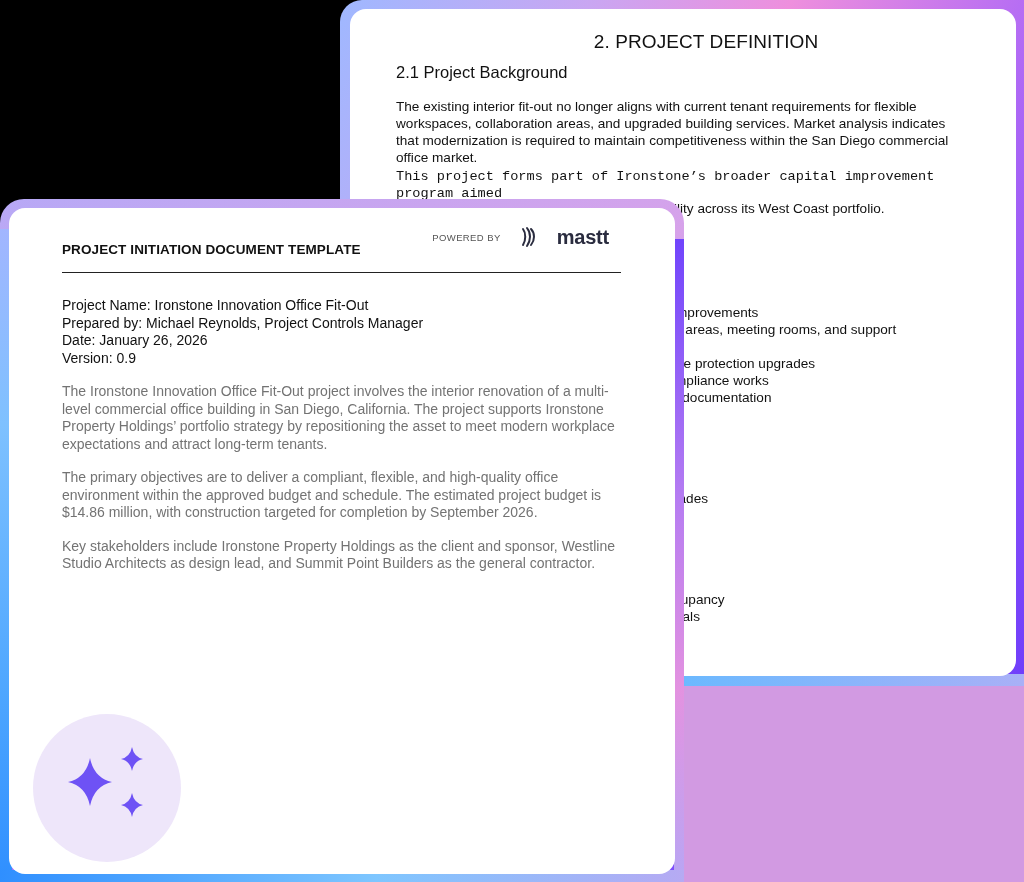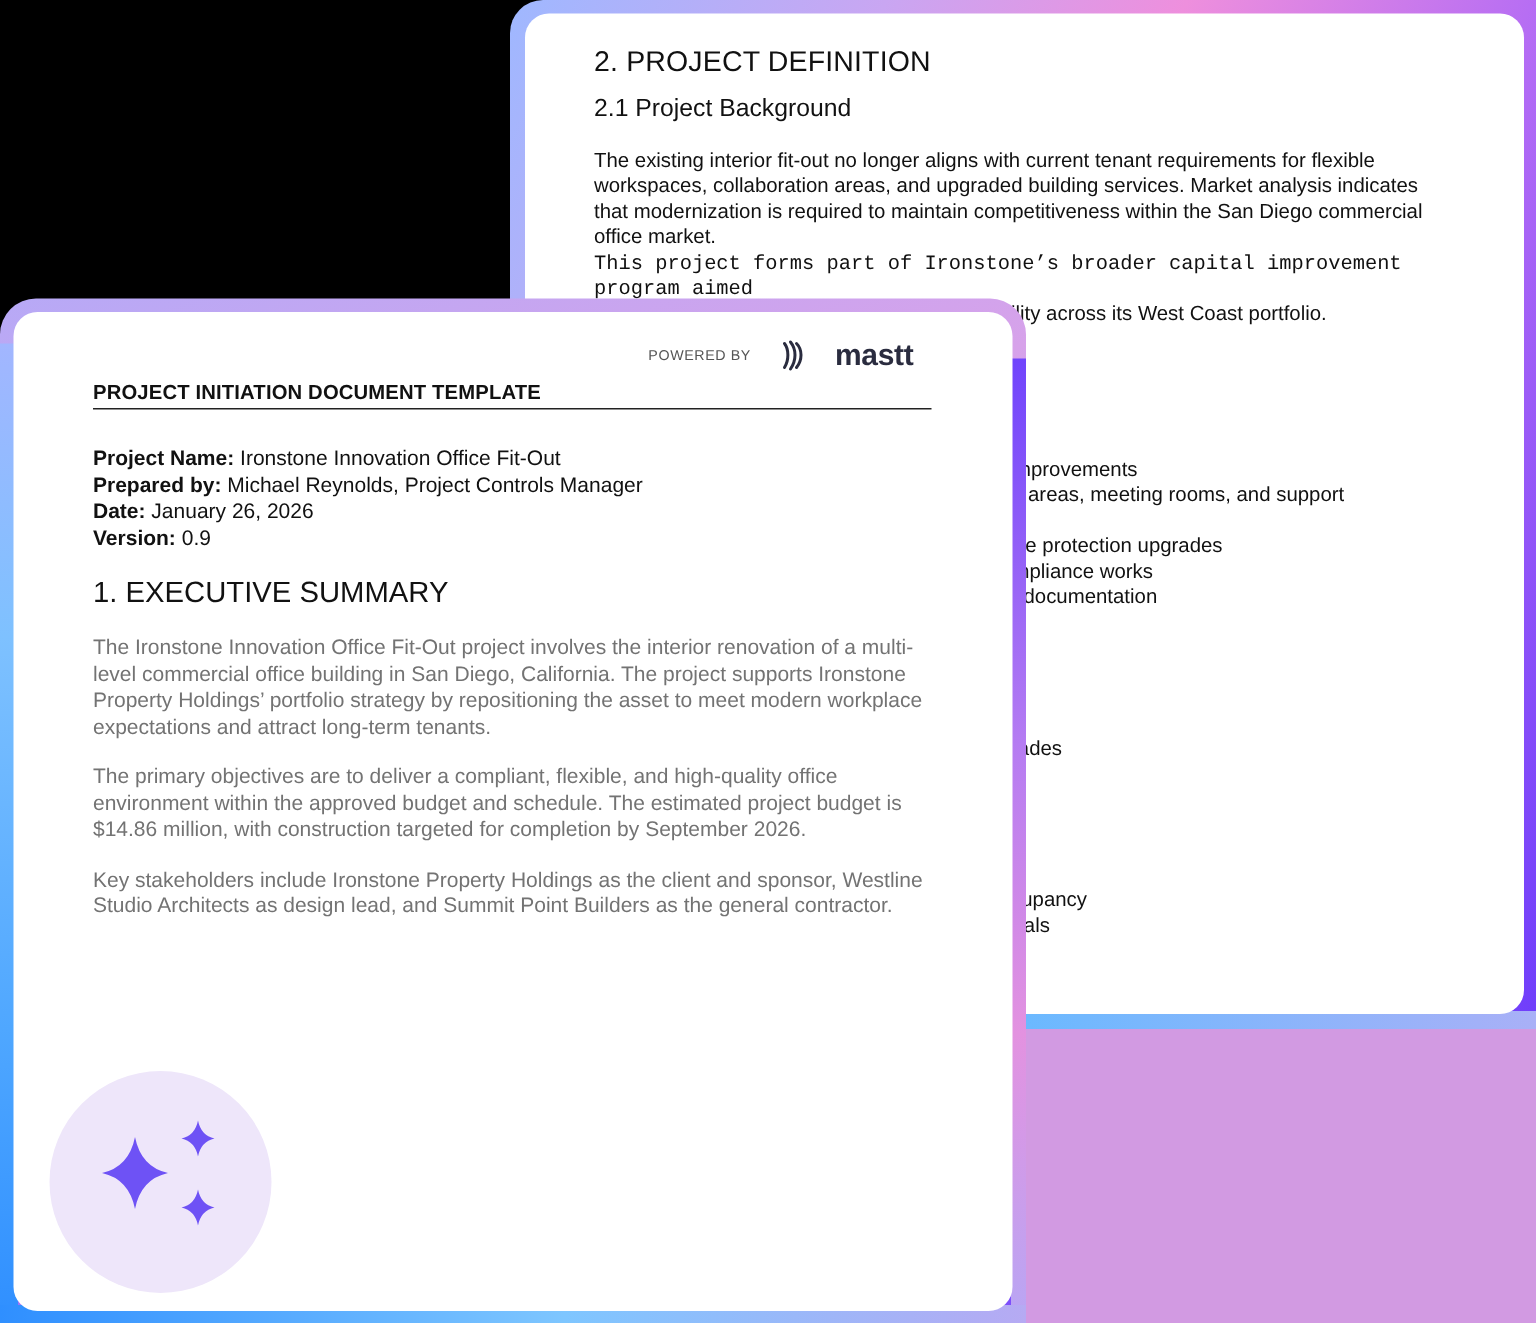--- a/index.html
+++ b/index.html
@@ -28,20 +28,21 @@
       background: linear-gradient(90deg, #7FC6FF 0%, #6BB9FF 50%, #A9B0F7 100%);
     }
     .back-card {
       position: absolute; left: 350px; top: 9px; width: 666px; height: 667px;
       background: #ffffff; border-radius: 16px;
       padding: 22px 0 0 46px; overflow: hidden;
     }
     .back-card .h1 {
       font-size: 19px; font-weight: normal; letter-spacing: 0.1px; line-height: 22px;
       color: #111;
+      text-align: center;
     }
     .back-card .h2 {
       font-size: 16.5px; font-weight: normal; margin-top: 9px; line-height: 20px; color: #111;
     }
     .back-card .para {
       font-size: 13.6px; line-height: 17px; margin-top: 16px; width: 560px; color: #111;
     }
     .back-card .frag {
       position: absolute; font-size: 13.6px; line-height: 17px; color: #111; white-space: nowrap;
     }
@@ -68,32 +69,32 @@
       position: absolute; left: 9px; top: 208px; width: 666px; height: 666px;
       background: #ffffff; border-radius: 16px;
       padding: 0 0 0 53px;
     }
     .doc-header {
       position: relative; width: 559px; height: 65px;
       border-bottom: 1.5px solid #222;
     }
     .doc-title {
       position: absolute; left: 0; top: 34px;
-      font-size: 13.5px; font-weight: bold; letter-spacing: 0.1px; color: #111; margin-top: 12px;
+      font-size: 13.5px; font-weight: bold; letter-spacing: 0.1px; color: #111;
     }
     .powered {
       position: absolute; right: 12px; top: 18px;
       display: flex; align-items: center; gap: 20px;
     }
     .powered .by { font-size: 9.5px; color: #555; letter-spacing: 0.4px; }
     .powered .mark { width: 16px; height: 22px; }
     .powered .brand { font-size: 20px; font-weight: bold; color: #2A2C3F; letter-spacing: -0.2px; line-height: 22px; }
 
     .meta { margin-top: 24px; font-size: 14px; line-height: 17.5px; color: #111; }
-    .meta b { font-weight: bold; }
+    .meta b { font-weight: normal; }
 
     .exec-h { margin-top: 16px; font-size: 19.5px; font-weight: normal; line-height: 24px; color: #111; }
     .exec-p { margin-top: 16px; font-size: 14px; line-height: 17.5px; width: 560px; color: #737373; }
     .exec-p b { font-weight: normal; }
 
     .sparkle-badge {
       position: absolute; left: 33px; top: 714px; width: 148px; height: 148px;
       border-radius: 50%; background: #EEE6FA;
       display: flex; align-items: center; justify-content: center;
     }
@@ -143,21 +144,20 @@
       </div>
     </div>
 
     <div class="meta">
       <div><b>Project Name:</b> <span>Ironstone Innovation Office Fit-Out</span></div>
       <div><b>Prepared by:</b> <span>Michael Reynolds, Project Controls Manager</span></div>
       <div><b>Date:</b> <span>January 26, 2026</span></div>
       <div><b>Version:</b> <span>0.9</span></div>
     </div>
 
-    <div class="exec-h">1. EXECUTIVE SUMMARY</div>
 
     <p class="exec-p">The Ironstone Innovation Office Fit-Out project involves the interior renovation of a multi-level commercial office building in San Diego, California. The project supports Ironstone Property Holdings’ portfolio strategy by repositioning the asset to meet modern workplace expectations and attract long-term tenants.</p>
 
     <p class="exec-p"><span>The primary objectives are to deliver a compliant, flexible, and high-quality office environment within the approved budget and schedule. The estimated project budget is </span><b>$14.86 million</b><span>, with construction targeted for completion by </span><b>September 2026</b><span>.</span></p>
 
     <p class="exec-p">Key stakeholders include Ironstone Property Holdings as the client and sponsor, Westline Studio Architects as design lead, and Summit Point Builders as the general contractor.</p>
   </div>
 
   <div class="sparkle-badge">
     <svg width="100" height="100" viewBox="0 0 100 100">

